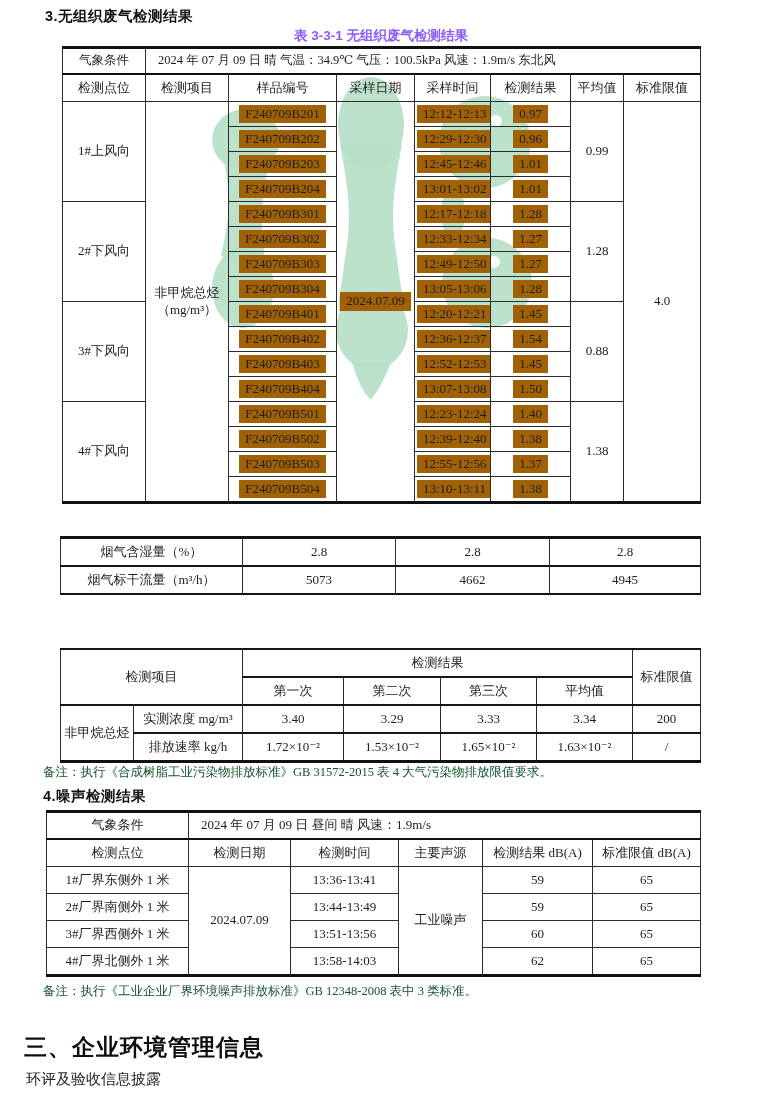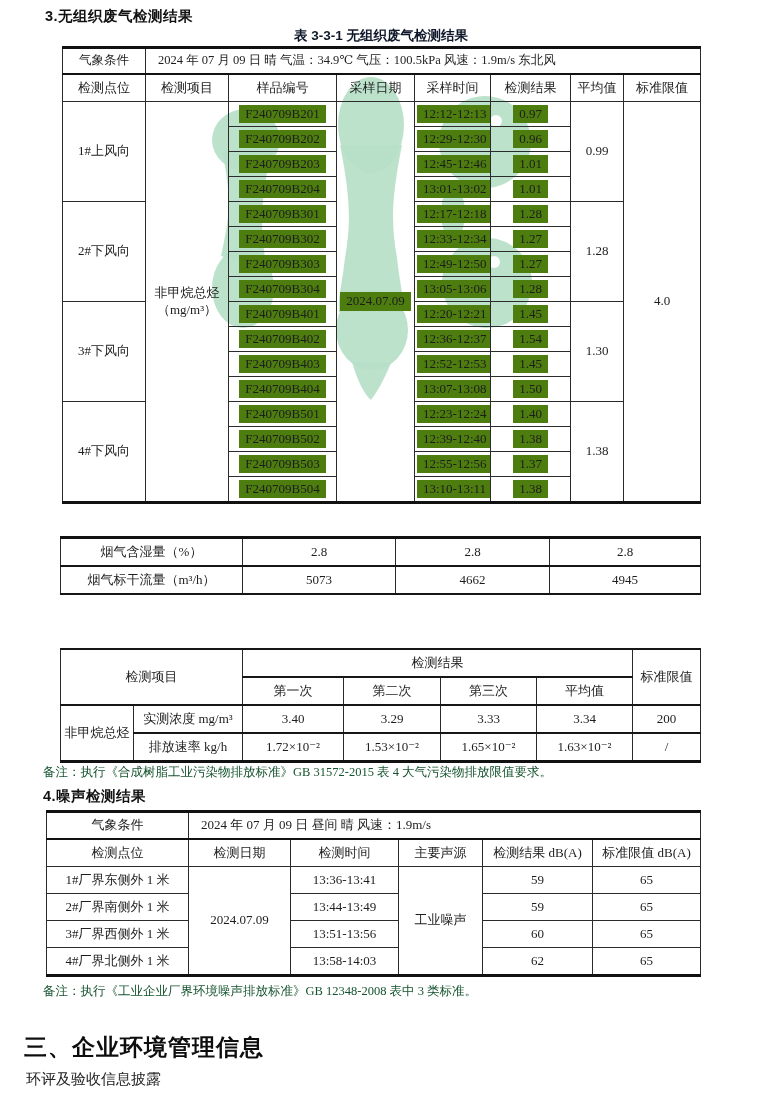--- a/index.html
+++ b/index.html
@@ -8,34 +8,34 @@
     font-family:"Liberation Serif","DejaVu Serif",serif;color:#1d1d1d;
     overflow:hidden;
   }
   .abs{position:absolute;}
   .sec-heading{
     font-family:"Liberation Sans","DejaVu Sans",sans-serif;
     font-weight:700;font-size:14.5px;color:#111;letter-spacing:0.5px;
   }
   .tbl-caption{
     font-family:"Liberation Sans","DejaVu Sans",sans-serif;
-    font-weight:700;font-size:13.5px;text-align:center;color:#0f172a;
+    font-weight:700;font-size:13.5px;text-align:center;color:#8b5cf6;
   }
   table{border-collapse:collapse;table-layout:fixed;position:absolute;z-index:2;background:transparent;}
   td{
     border:1px solid #2b2b2b;text-align:center;vertical-align:middle;
     font-size:13px;padding:0 2px;line-height:1.25;overflow:hidden;
   }
   
   #table1{left:62px;top:46px;width:638px;border-top:3px solid #111;border-bottom:3px solid #111;}
   #table1 tr.weather td{height:24px;border-bottom:2px solid #111;font-size:12.5px;}
   #table1 tr.hdr td{height:26px;}
   #table1 tr.d td{height:24px;}
   td.left{text-align:left;padding-left:12px;}
-  .patch{background:#4d7c0f;display:inline-block;padding:1px 6px;white-space:nowrap;}
+  .patch{background:#a16207;display:inline-block;padding:1px 6px;white-space:nowrap;}
   
   #table2a{left:60px;top:536px;width:640px;border-top:3px solid #111;font-family:Liberation Serif, serif;}
   #table2a td{height:26px;border-top:2px solid #161616;border-bottom:2px solid #161616;}
   
   #table2b{left:60px;top:648px;width:640px;border-top:2px solid #161616;border-bottom:3px solid #111;}
   #table2b td{height:26px;border-top:2px solid #161616;border-bottom:2px solid #161616;}
   
   #table3{left:46px;top:810px;width:654px;border-top:3px solid #111;border-bottom:3px solid #111;}
   #table3 tr.weather td{height:25px;border-bottom:2px solid #111;}
   #table3 tr.hdr td{height:26px;}
@@ -150,21 +150,21 @@
     <td><span class="patch">F240709B304</span></td>
     <td><span class="patch">13:05-13:06</span></td>
     <td><span class="patch">1.28</span></td>
   </tr>
 
   <tr class="d">
     <td rowspan="4">3#下风向</td>
     <td><span class="patch">F240709B401</span></td>
     <td><span class="patch">12:20-12:21</span></td>
     <td><span class="patch">1.45</span></td>
-    <td rowspan="4">1.30</td>
+    <td rowspan="4">0.88</td>
   </tr>
   <tr class="d">
     <td><span class="patch">F240709B402</span></td>
     <td><span class="patch">12:36-12:37</span></td>
     <td><span class="patch">1.54</span></td>
   </tr>
   <tr class="d">
     <td><span class="patch">F240709B403</span></td>
     <td><span class="patch">12:52-12:53</span></td>
     <td><span class="patch">1.45</span></td>

